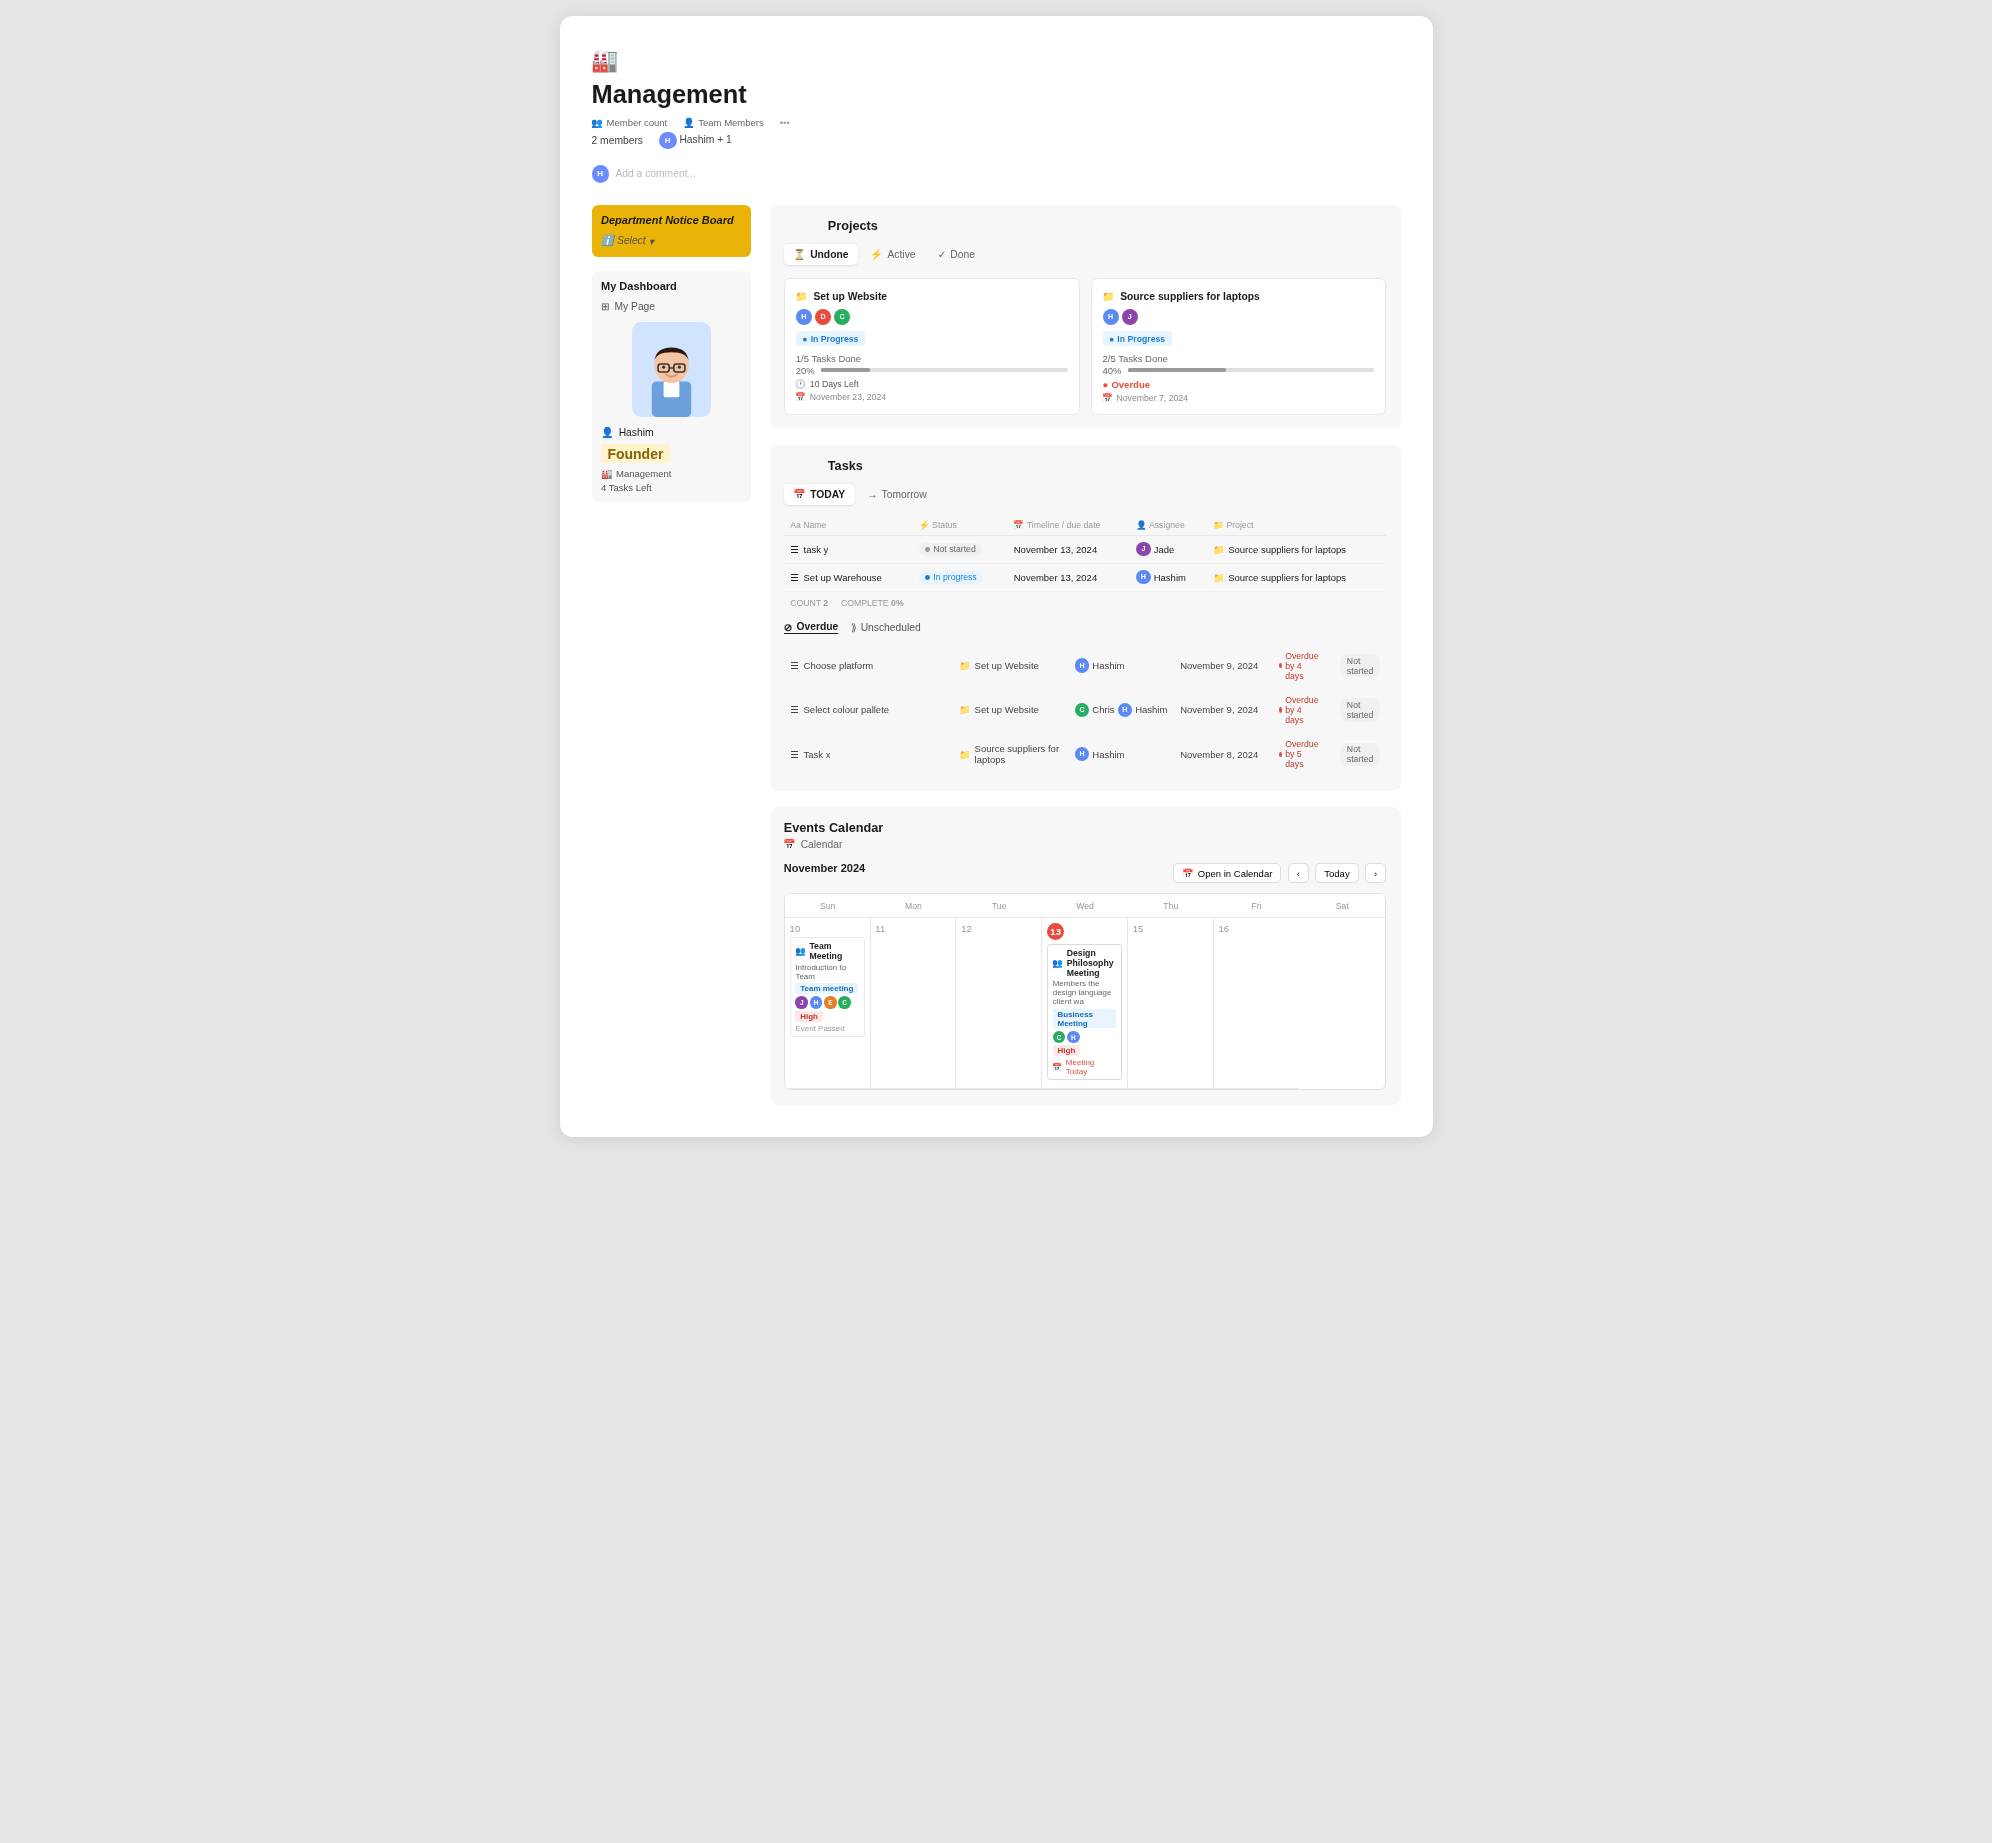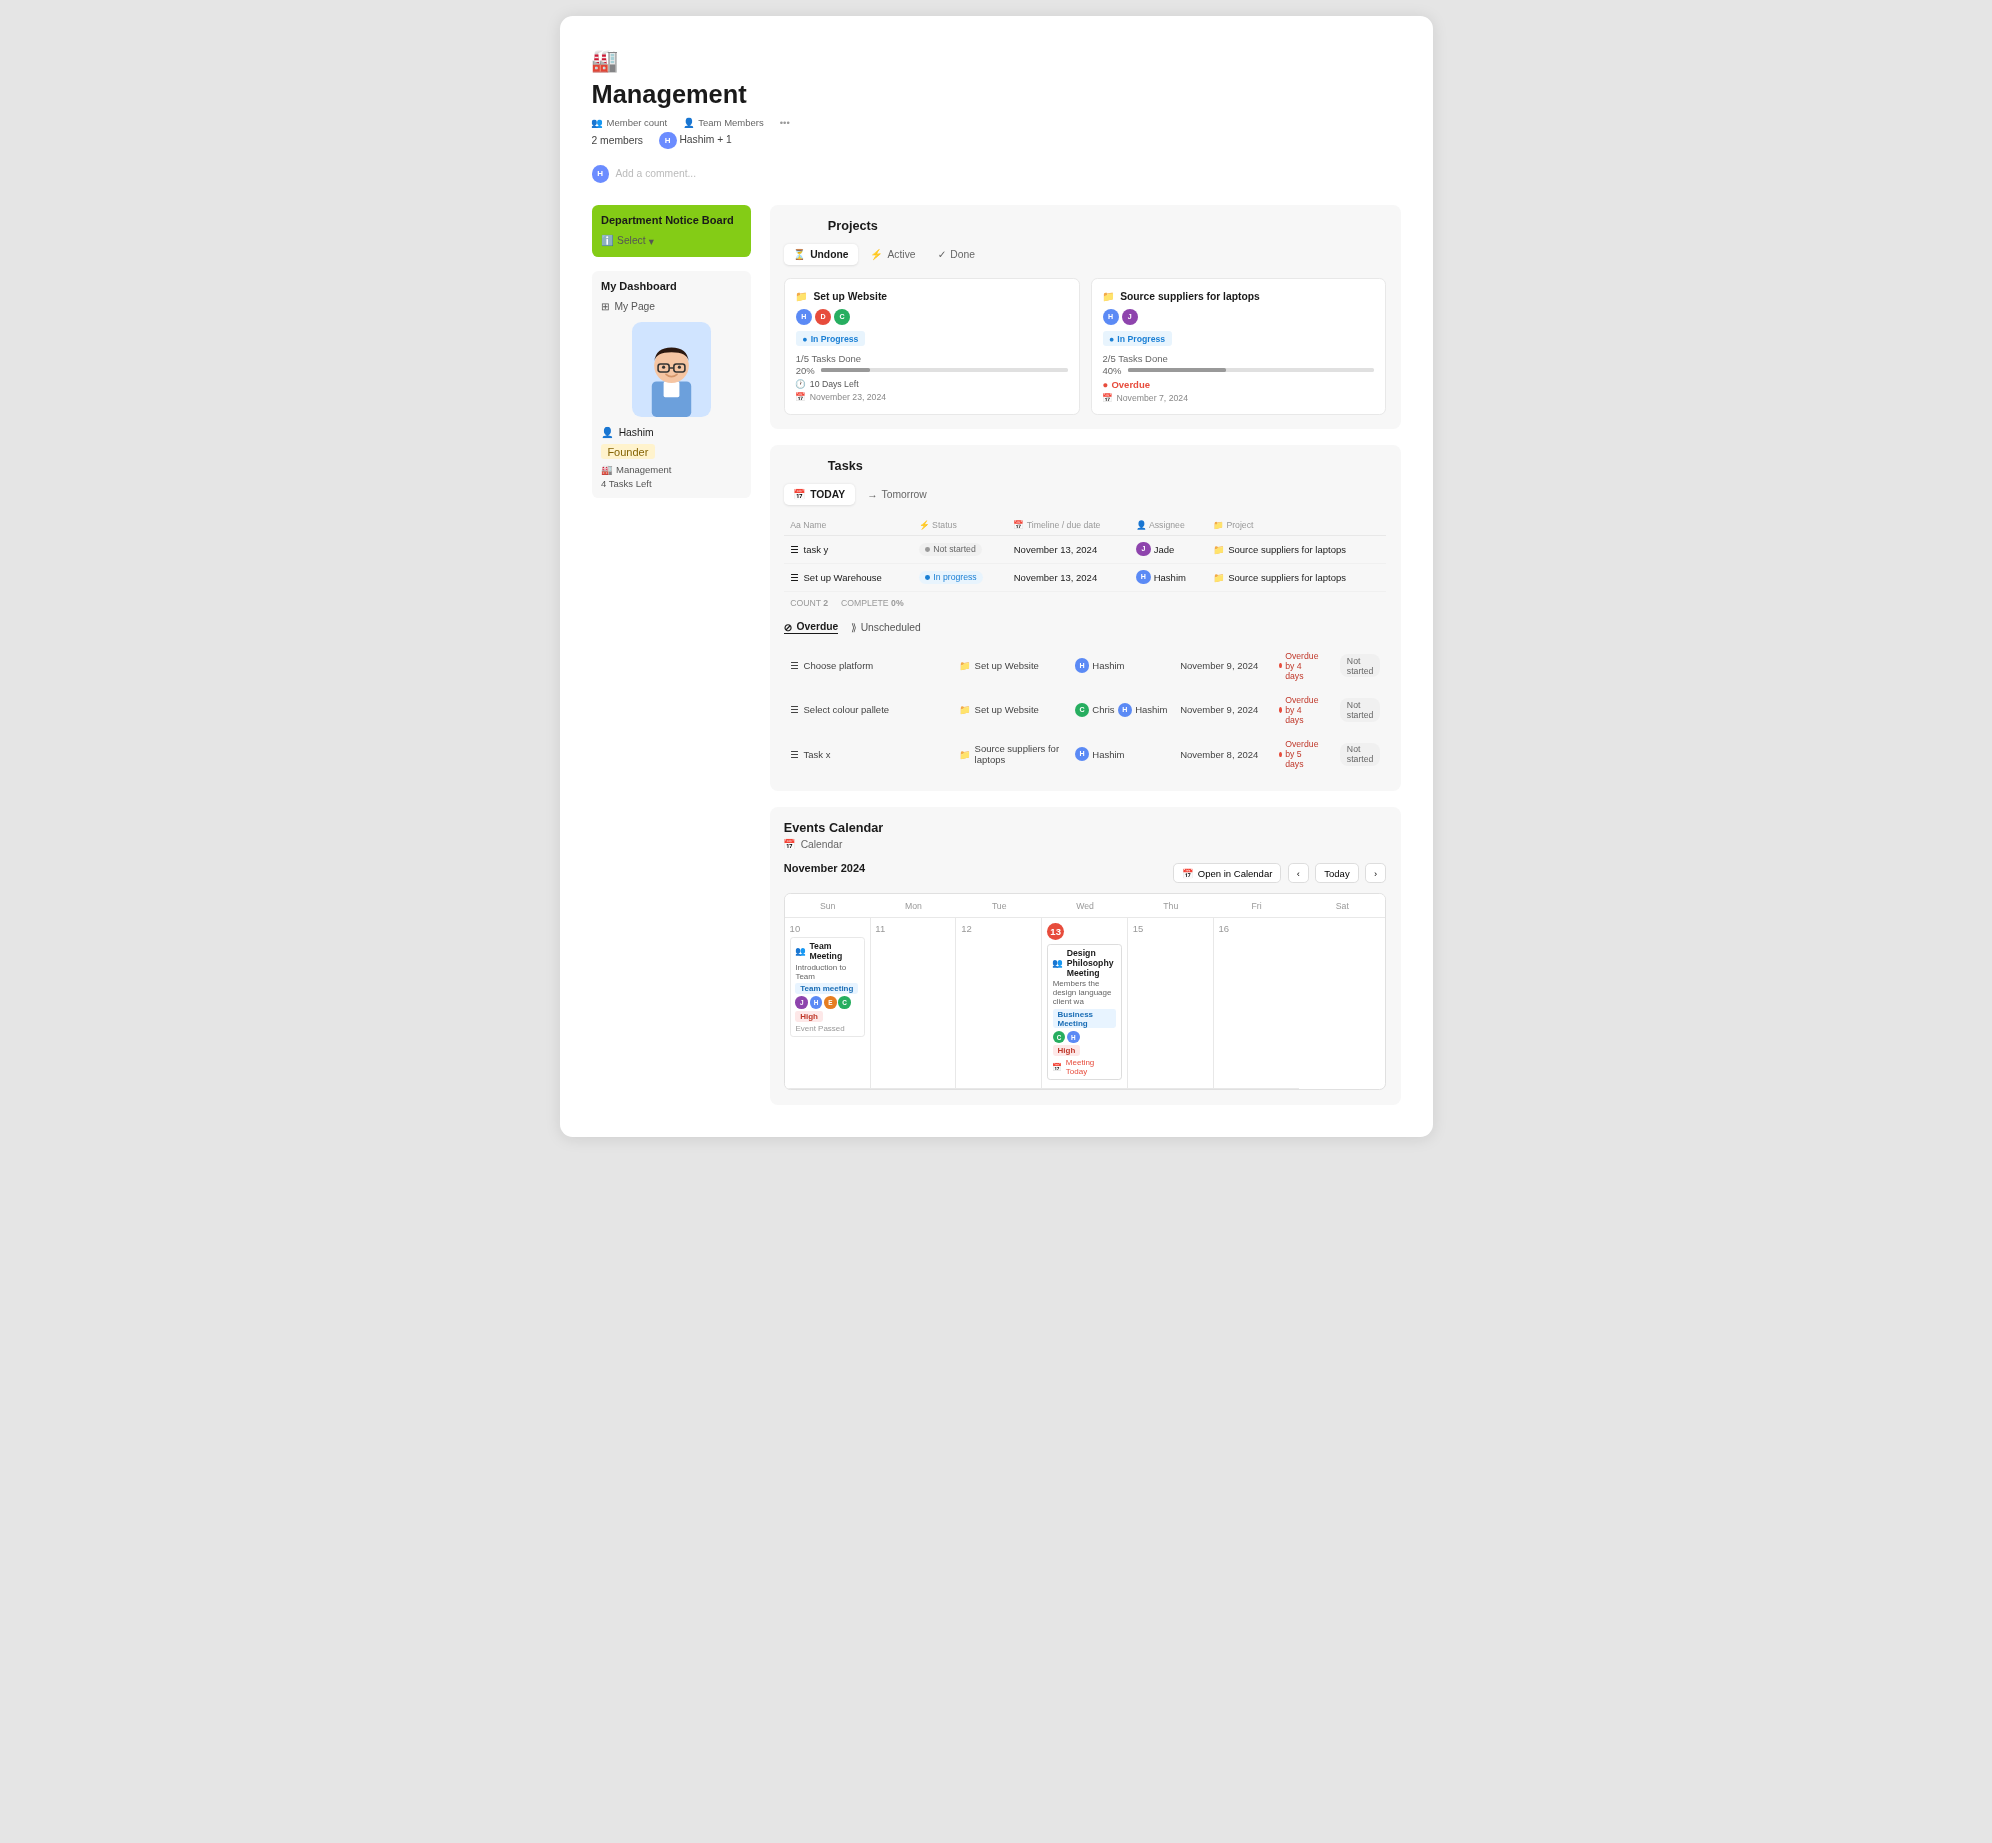--- a/index.html
+++ b/index.html
@@ -32,27 +32,27 @@
     .comment-row { display: flex; align-items: center; gap: 6.4px; color: #999; font-size: 10.3px; margin-bottom: 22px; }
     .avatar-circle { width: 17.5px; height: 17.5px; border-radius: 50%; background: #6b8cff; display: inline-flex; align-items: center; justify-content: center; color: #fff; font-size: 8px; font-weight: 600; }
 
     
     .main-layout { display: flex; gap: 19px; }
     .left-col { width: 159px; flex-shrink: 0; }
     .right-col { flex: 1; min-width: 0; }
 
     
     .sidebar-section-title { font-weight: 600; font-size: 11px; margin-bottom: 8px; }
-    .sidebar-notice { background: #84cc16; border-radius: 6.4px; padding: 9.5px; margin-bottom: 14.3px; }
+    .sidebar-notice { background: #eab308; border-radius: 6.4px; padding: 9.5px; margin-bottom: 14.3px; font-style: italic; }
     .recent-btn { display: flex; align-items: center; gap: 3.2px; color: #555; font-size: 10.3px; cursor: pointer; }
     .dashboard-section { background: #f7f7f7; border-radius: 6.4px; padding: 9.5px; }
     .my-page-item { display: flex; align-items: center; gap: 4.8px; color: #555; font-size: 10.3px; margin-bottom: 9.5px; }
     .avatar-img { width: 79px; height: 95px; background: #d0e4ff; border-radius: 9.5px; margin: 0 auto 9.5px; display: flex; align-items: flex-end; justify-content: center; overflow: hidden; }
     .user-info-row { display: flex; align-items: center; gap: 4.8px; font-size: 10.3px; font-weight: 500; margin-bottom: 4.8px; }
-    .badge { display: inline-block; padding: 1.6px 6.4px; border-radius: 3.2px; font-size: 11px; font-weight: 400; }
+    .badge { display: inline-block; padding: 1.6px 6.4px; border-radius: 3.2px; font-size: 14px; font-weight: 700; }
     .badge-founder { background: #fff3cd; color: #856404; }
     .sidebar-dept { color: #555; font-size: 9.5px; display: flex; align-items: center; gap: 3.2px; margin-bottom: 2.4px; }
     .sidebar-tasks { color: #555; font-size: 9.5px; margin-top: 1.6px; }
 
     
     .section-block { background: #f7f7f7; border-radius: 8px; padding: 14.3px; margin-bottom: 16px; }
     .section-header { font-size: 12.7px; font-weight: 700; margin-bottom: 11px; padding-left: 44px; }
     .tabs { display: flex; gap: 3.2px; margin-bottom: 12.7px; }
     .tab { padding: 4px 9.5px; border-radius: 4.8px; font-size: 10.3px; cursor: pointer; display: flex; align-items: center; gap: 4px; color: #666; }
     .tab.active { background: #fff; font-weight: 600; color: #1a1a1a; box-shadow: 0 0.8px 2.4px rgba(0,0,0,0.1); }

